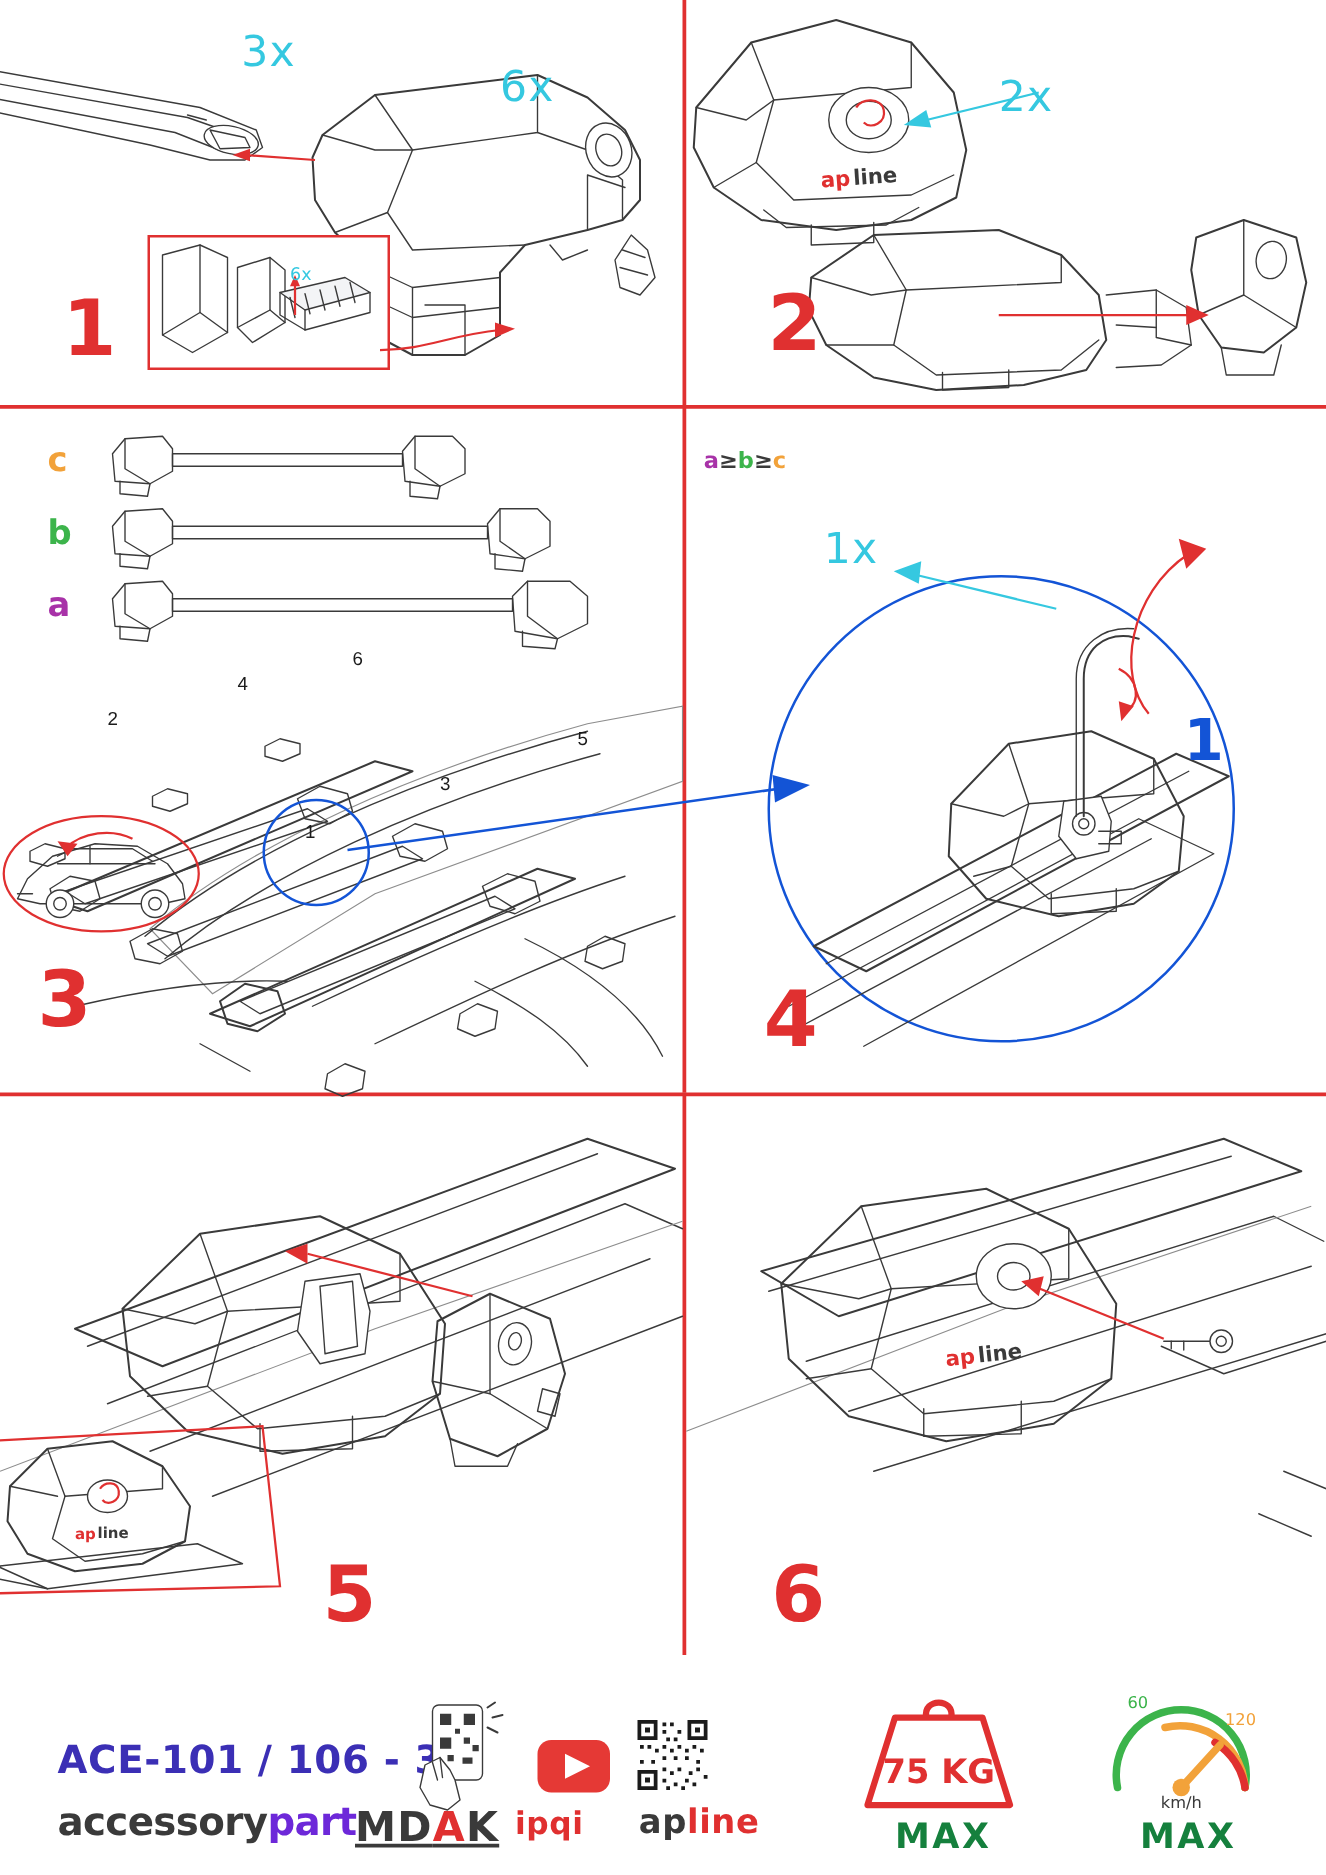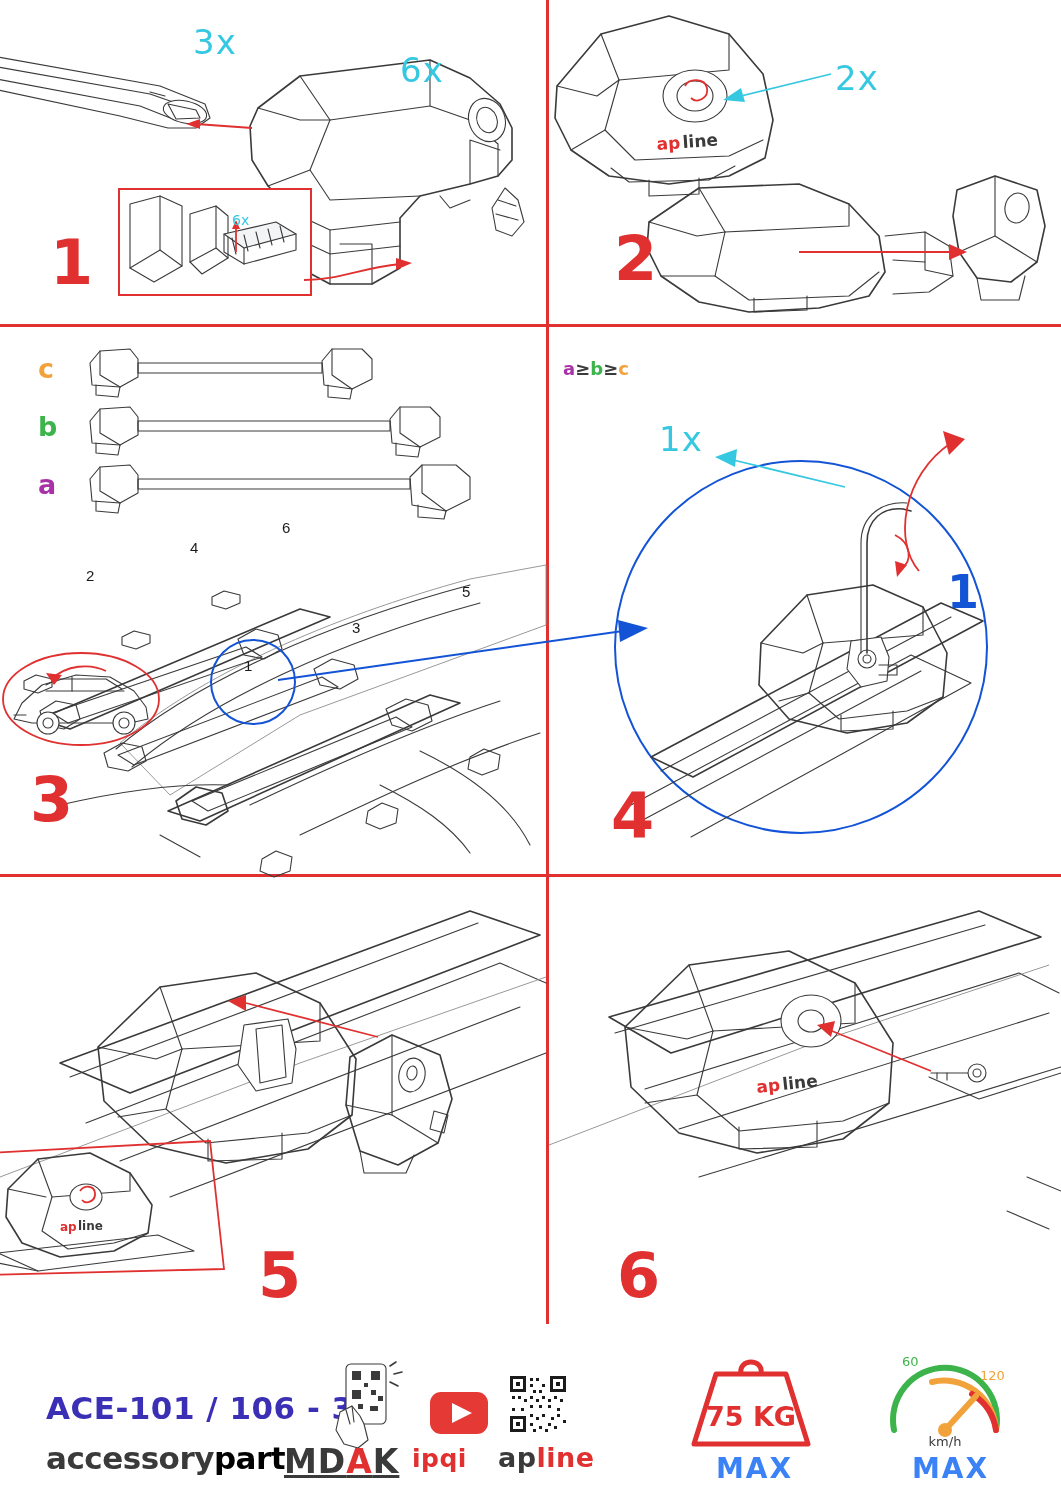--- a/index.html
+++ b/index.html
@@ -56,28 +56,28 @@
 
   
   .brand-code{
     font-family:"DejaVu Sans", sans-serif;
     font-weight:700;font-size:31px;color:#3b2fb5;letter-spacing:0.5px;
   }
   .brand-accessory{
     font-family:"DejaVu Sans", sans-serif;font-weight:700;font-size:31px;letter-spacing:-0.5px;
   }
   .brand-accessory .a{color:#3a3a3a;}
-  .brand-accessory .p{color:#000000;}
+  .brand-accessory .p{color:#6d28d9;}
   .mdak{font-family:"DejaVu Sans", sans-serif;font-weight:700;font-size:33px;color:#3a3a3a;letter-spacing:1px;text-decoration:underline;}
   .mdak .x{color:#e03030;}
   .ipqi{font-family:"DejaVu Sans", sans-serif;font-weight:700;font-size:25px;color:#e03030;letter-spacing:0.5px;}
   .apline{font-family:"DejaVu Sans", sans-serif;font-weight:700;font-size:27px;color:#3a3a3a;letter-spacing:0.5px;}
   .apline .l{color:#e03030;}
   .maxlabel{
-    font-family:"DejaVu Sans", sans-serif;font-weight:700;font-size:28px;color:#3b82f6;letter-spacing:2px;
+    font-family:"DejaVu Sans", sans-serif;font-weight:700;font-size:28px;color:#15803d;letter-spacing:2px;
   }
   .kgtext{font-family:"DejaVu Sans", sans-serif;font-weight:700;font-size:27px;fill:#e03030;}
   .qr{display:block;}
 </style>
 </head>
 <body>
 
 <div class="sheet">
 
   <div class="hline" style="top:324px;"></div>
@@ -193,21 +193,21 @@
         <path class="red" d="M250 252 L404 252"></path>
         <polygon class="redf" points="400,244 418,252 400,260"></polygon>
       </g>
     </svg>
 
     <svg class="abs" style="left:170px;top:62px;" width="120" height="48" viewBox="0 0 120 48">
       <path class="cyan" d="M112 12 L14 36"></path>
       <polygon class="cyanf" points="22,26 4,38 26,40"></polygon>
     </svg>
 
-    <div class="abs qty" style="left:250px;top:58px;margin-left:36px;">2x</div>
+    <div class="abs qty" style="left:250px;top:58px;">2x</div>
     <div class="abs stepnum" style="left:65px;top:228px;">2</div>
   </div>
 
   <div class="abs" style="left:0;top:327px;width:546px;height:547px;">
 
     <svg class="abs" style="left:60px;top:14px;" width="420" height="180" viewBox="0 0 420 180">
 
       <g>
         <path class="ln" d="M30 22 L40 10 L70 8 L78 18 L78 36 L60 46 L32 44 Z"></path>
         <path class="ln" d="M40 10 L40 34 L60 46"></path>
@@ -535,21 +535,21 @@
         <rect x="46" y="52" width="3" height="3"></rect>
           <rect x="25" y="55" width="3" height="3"></rect>
           <rect x="37" y="55" width="3" height="3"></rect>
       </g>
     </svg>
 
     <div class="abs mdak" style="left:284px;top:112px;">
       <span>MD</span><span class="x">A</span><span>K</span>
     </div>
     <div class="abs ipqi" style="left:412px;top:114px;">ipqi</div>
-    <div class="abs apline" style="left:498px;top:112px;">
+    <div class="abs apline" style="left:511px;top:112px;">
       <span>ap</span><span class="l">line</span>
     </div>
 
     <svg class="abs" style="left:686px;top:14px;" width="130" height="106" viewBox="0 0 130 106">
       <path d="M30 30 L100 30 L122 100 L8 100 Z" fill="none" stroke="#e03030" stroke-width="5" stroke-linejoin="round"></path>
       <path d="M55 30 C 52 14, 78 14, 75 30" fill="none" stroke="#e03030" stroke-width="5"></path>
       <text class="kgtext" x="65" y="82" text-anchor="middle">75 KG</text>
     </svg>
     <div class="abs maxlabel" style="left:716px;top:122px;">MAX</div>
 

